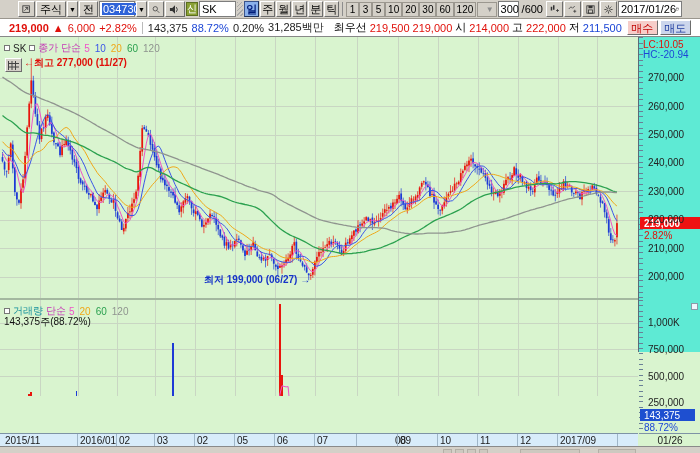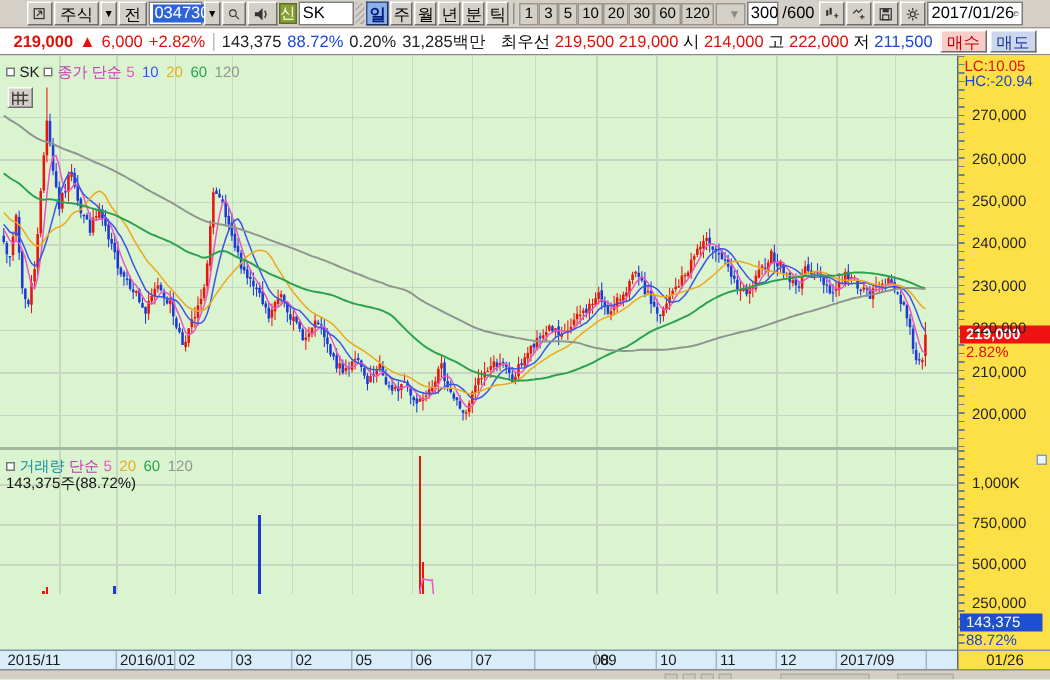--- a/index.html
+++ b/index.html
@@ -35,21 +35,21 @@
 .sell{background:#ccd6ec;color:#1b3a9e}
 
 .chartwrap{position:relative;width:700px;height:416px;background:#d9f4cf}
 .pane{position:absolute;left:0;width:638px;overflow:hidden}
 .price-pane{top:0;height:261px}
 .pane-divider{position:absolute;left:0;top:261px;width:638px;height:2px;background:#a4b8a0}
 .vol-pane{top:263px;height:96px}
 .xaxis{position:absolute;left:0;top:396px;width:638px;height:13px;background:#d8ecfa;border-top:1px solid #7e93a5;font-size:10px;color:#1a1a1a}
 .xaxis .xl{position:absolute;top:1px}
 .xaxis .xs{position:absolute;top:0;width:1px;height:13px;background:#9fb6c8}
-.gutter{position:absolute;left:638px;top:0;width:62px;height:409px;background:#fde047;border-left:1px solid #5a6b7a;font-size:10px;color:#222}
+.gutter{position:absolute;left:638px;top:0;width:62px;height:315px;background:#5eead4;border-left:1px solid #5a6b7a;font-size:10px;color:#222}
 .gutter .tickstrip-p{position:absolute;left:0;top:0;width:4px;height:261px;background:repeating-linear-gradient(to bottom,#6a8096 0 1px,transparent 1px 5.66px)}
 .gutter .tickstrip-v{position:absolute;left:0;top:263px;width:4px;height:130px;background:repeating-linear-gradient(to bottom,#6a8096 0 1px,transparent 1px 5.34px)}
 .ytick{position:absolute;left:9px;white-space:nowrap}
 .lc{position:absolute;left:4px;top:2px;color:#e0100a}
 .hc{position:absolute;left:4px;top:12px;color:#1c46d6}
 .cur-price{position:absolute;left:1px;top:180px;width:60px;height:12px;background:#ee1212;color:#fff;display:flex;align-items:center;padding-left:4px;font-weight:bold}
 .cur-pct{position:absolute;left:5px;top:193px;color:#e0100a}
 .cur-vol{position:absolute;left:1px;top:372px;width:55px;height:12px;background:#1e4fd0;color:#fff;display:flex;align-items:center;padding-left:4px}
 .cur-volpct{position:absolute;left:5px;top:385px;color:#1c46d6}
 .gutter-date{position:absolute;left:0;top:396px;width:62px;height:13px;border-top:1px solid #7e93a5;display:flex;align-items:center;justify-content:center;color:#1a1a1a}
@@ -871,20 +871,26 @@
         <svg width="11" height="9" viewBox="0 0 11 9">
             <g stroke="#444">
               <line x1="0.5" y1="0" x2="0.5" y2="9"></line>
               <line x1="4" y1="0" x2="4" y2="9"></line>
               <line x1="7.5" y1="0" x2="7.5" y2="9"></line>
               <line x1="0" y1="2.5" x2="11" y2="2.5"></line>
               <line x1="0" y1="6" x2="11" y2="6"></line>
             </g>
           </svg>
       </div>
+      <div class="anno anno-high">
+        <span>←</span><span>최고 277,000 (11/27)</span>
+      </div>
+      <div class="anno anno-low">
+        <span>최저 199,000 (06/27)</span> <span>→</span>
+      </div>
     </div>
     <div class="pane-divider"></div>
     <div class="pane vol-pane">
       <svg id="svgVol" width="638" height="133">
           <g stroke="#c9d6c3" shape-rendering="crispEdges">
             <line x1="40" y1="0" x2="40" y2="133"></line>
             <line x1="78" y1="0" x2="78" y2="133"></line>
             <line x1="117" y1="0" x2="117" y2="133"></line>
             <line x1="155" y1="0" x2="155" y2="133"></line>
             <line x1="195" y1="0" x2="195" y2="133"></line>

